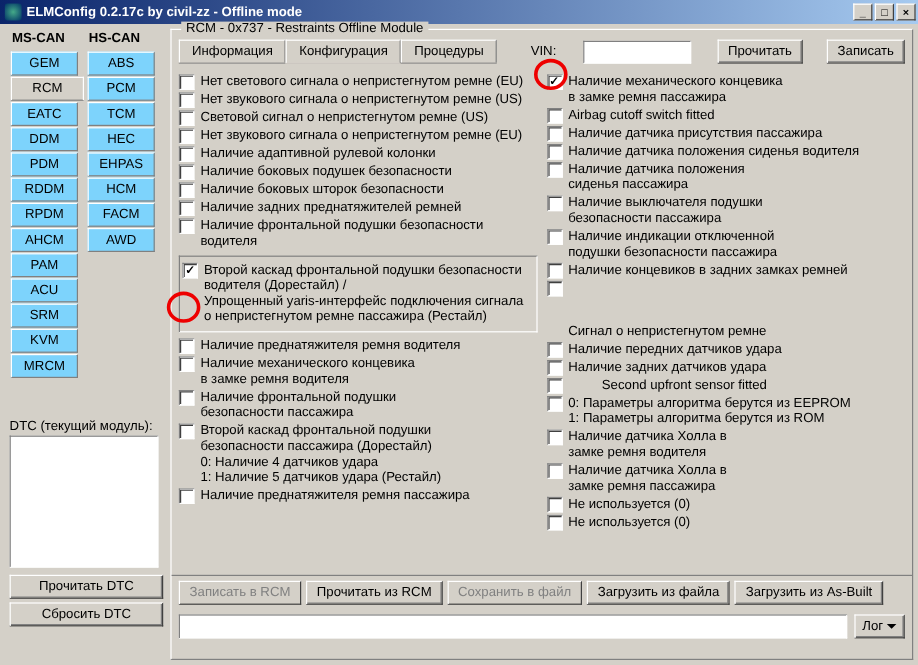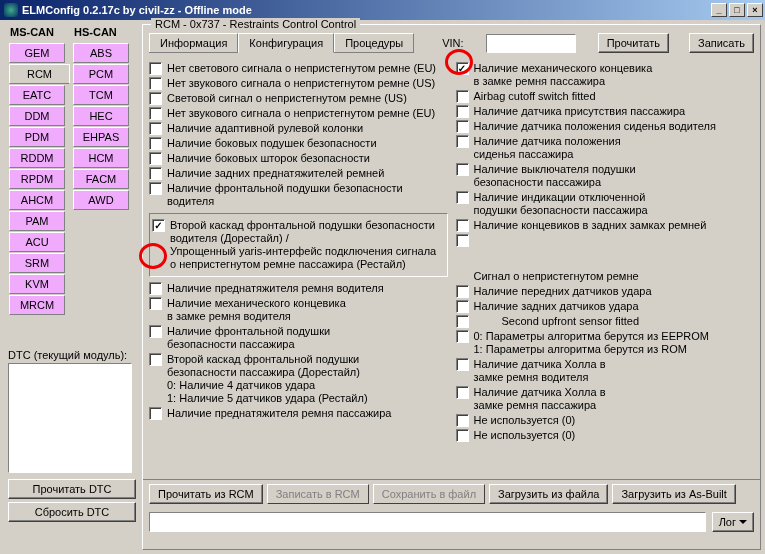--- a/index.html
+++ b/index.html
@@ -37,21 +37,21 @@
     display: flex;
     height: 534px;
     padding: 4px;
   }
   .tabs-left { width: 64px; }
   .tabs-left .col-label {
     font-weight: bold; font-size: 11px;
     padding: 2px 4px 4px 6px;
   }
   .tabs-left .tab-btn {
-    background: #f0abfc;
+    background: #7dd3fc;
     border: 1px solid #fff;
     border-right-color:#808080; border-bottom-color:#808080;
     margin: 1px 3px 1px 5px;
     padding: 3px 0;
     text-align: center;
     cursor: pointer;
     font-size: 11px;
   }
   .tabs-left .tab-btn.active {
     background: #d4d0c8;
@@ -225,21 +225,21 @@
       <div class="lbl">DTC (текущий модуль):</div>
       <div class="field"></div>
     </div>
     <div style="padding:2px 4px; display:flex; flex-direction:column; gap:3px;">
       <div class="btn">Прочитать DTC</div>
       <div class="btn">Сбросить DTC</div>
     </div>
   </div>
 
   <div class="main">
-    <div class="grp-title">RCM - 0x737 - Restraints Control Control</div>
+    <div class="grp-title">RCM - 0x737 - Restraints Offline Module</div>
 
     <div class="top-row">
       <div class="top-tab-strip">
         <div class="top-tab">Информация</div>
         <div class="top-tab active">Конфигурация</div>
         <div class="top-tab">Процедуры</div>
       </div>
       <span class="vin-lbl">VIN:</span>
       <div class="vin-box"></div>
       <div class="btn">Прочитать</div>
@@ -398,22 +398,22 @@
               <span class="chk"></span>
               <span class="chk-label" style="white-space: pre-line;">Не используется (0)</span>
             </div>
           </div>
       </div>
       <div class="circle" style="left:-4px; top:186px;"></div>
       <div class="circle" style="left:302px; top:-8px;"></div>
     </div>
 
     <div class="bottom-row">
+      <div class="btn disabled">Записать в RCM</div>
       <div class="btn">Прочитать из RCM</div>
-      <div class="btn disabled">Записать в RCM</div>
       <div class="btn disabled">Сохранить в файл</div>
       <div class="btn">Загрузить из файла</div>
       <div class="btn">Загрузить из As-Built</div>
     </div>
 
     <div class="footer">
       <div class="long"></div>
       <div class="btn log-btn">
         <span>Лог</span>
         <span class="tri-down"></span>

